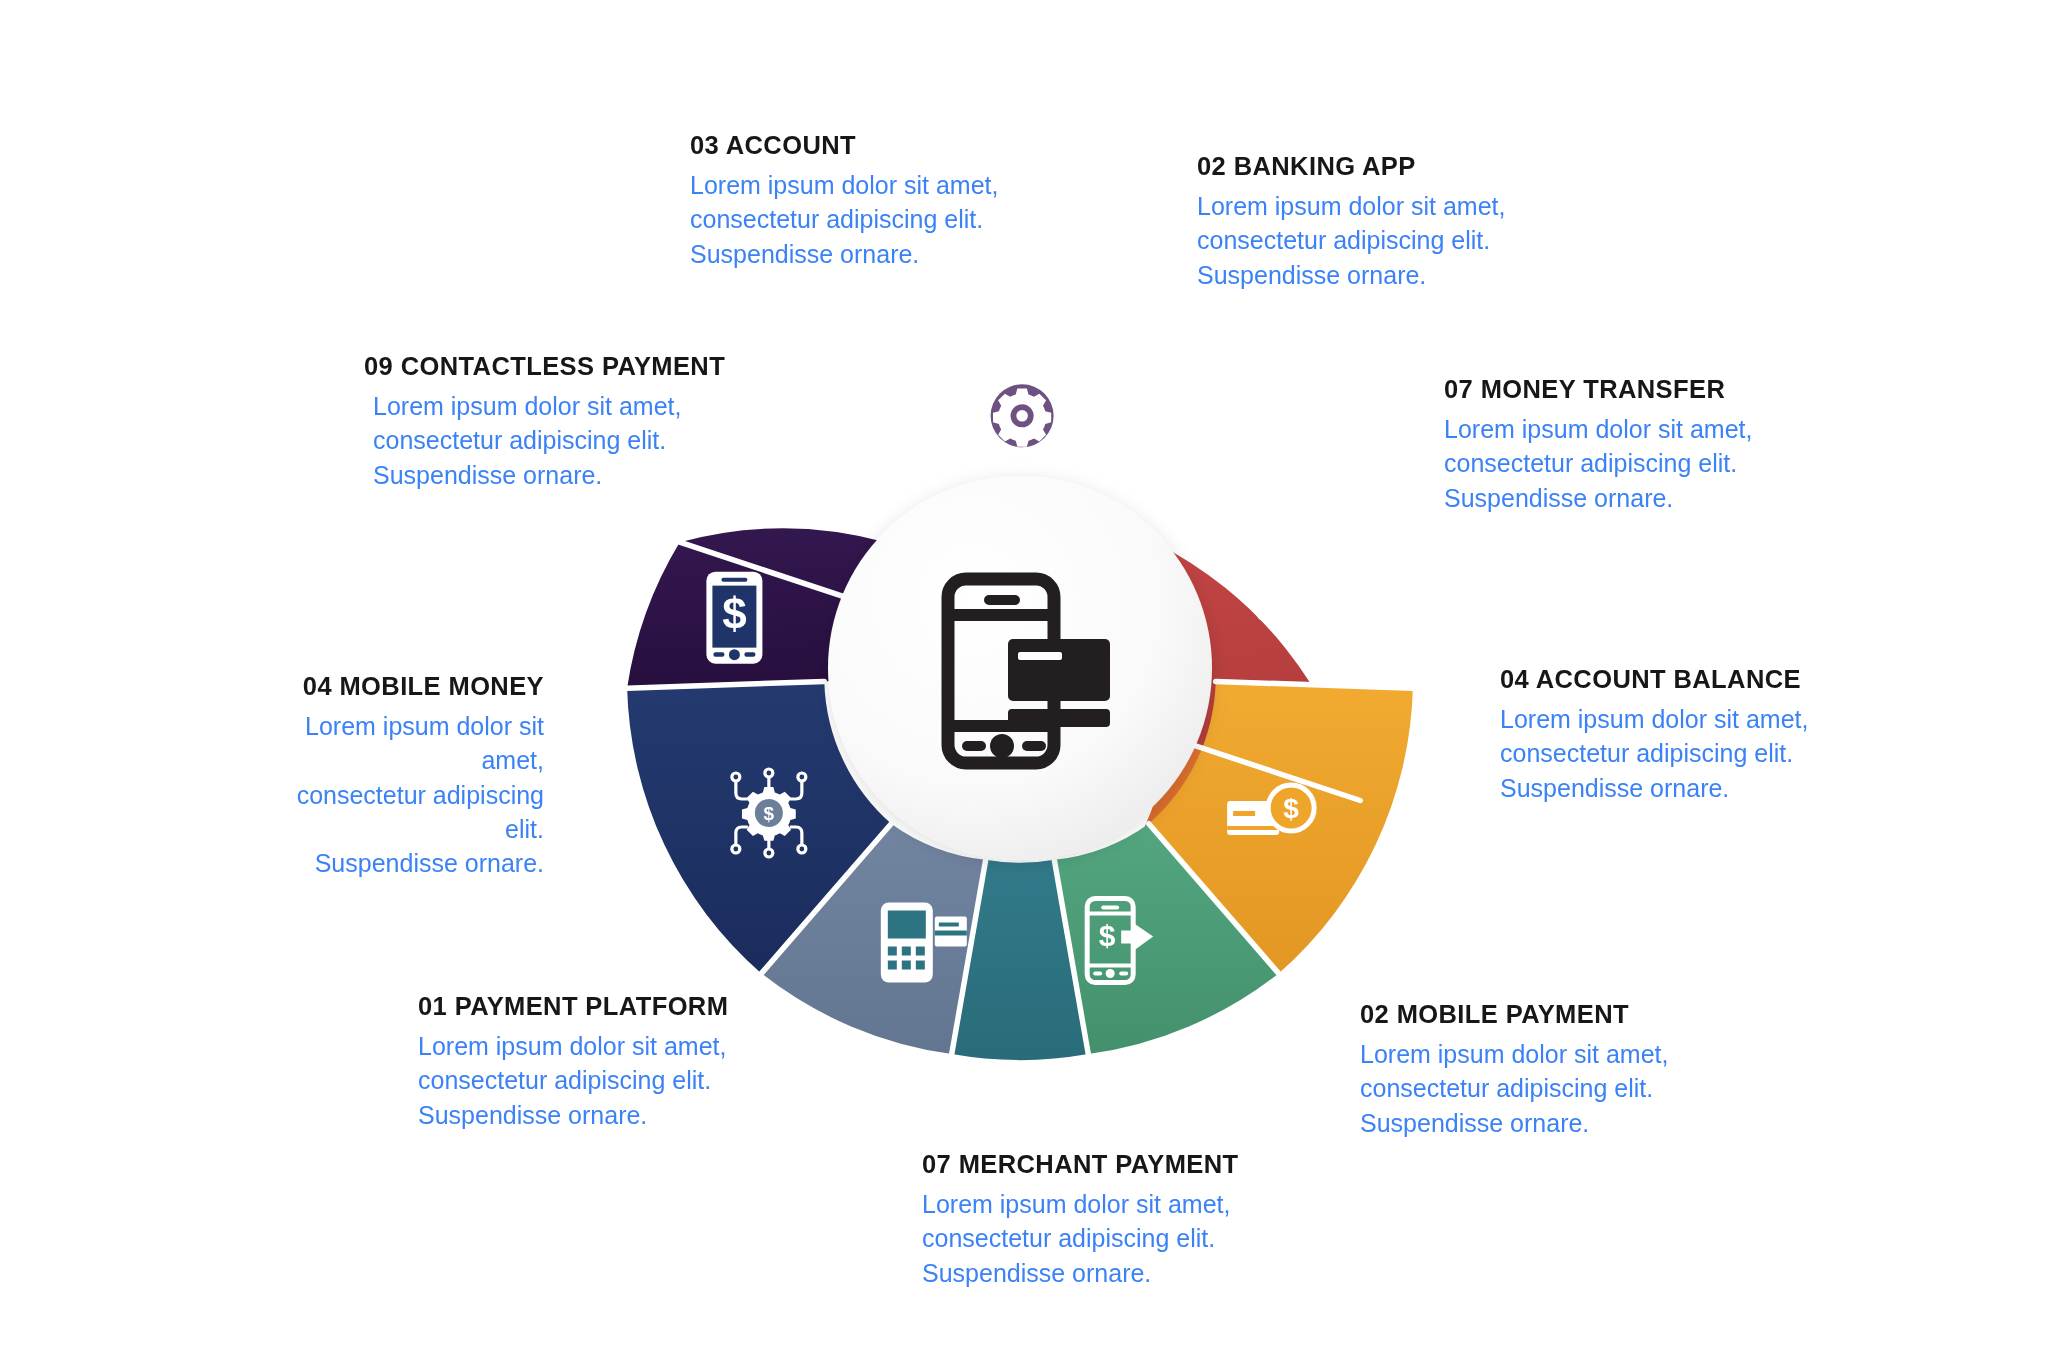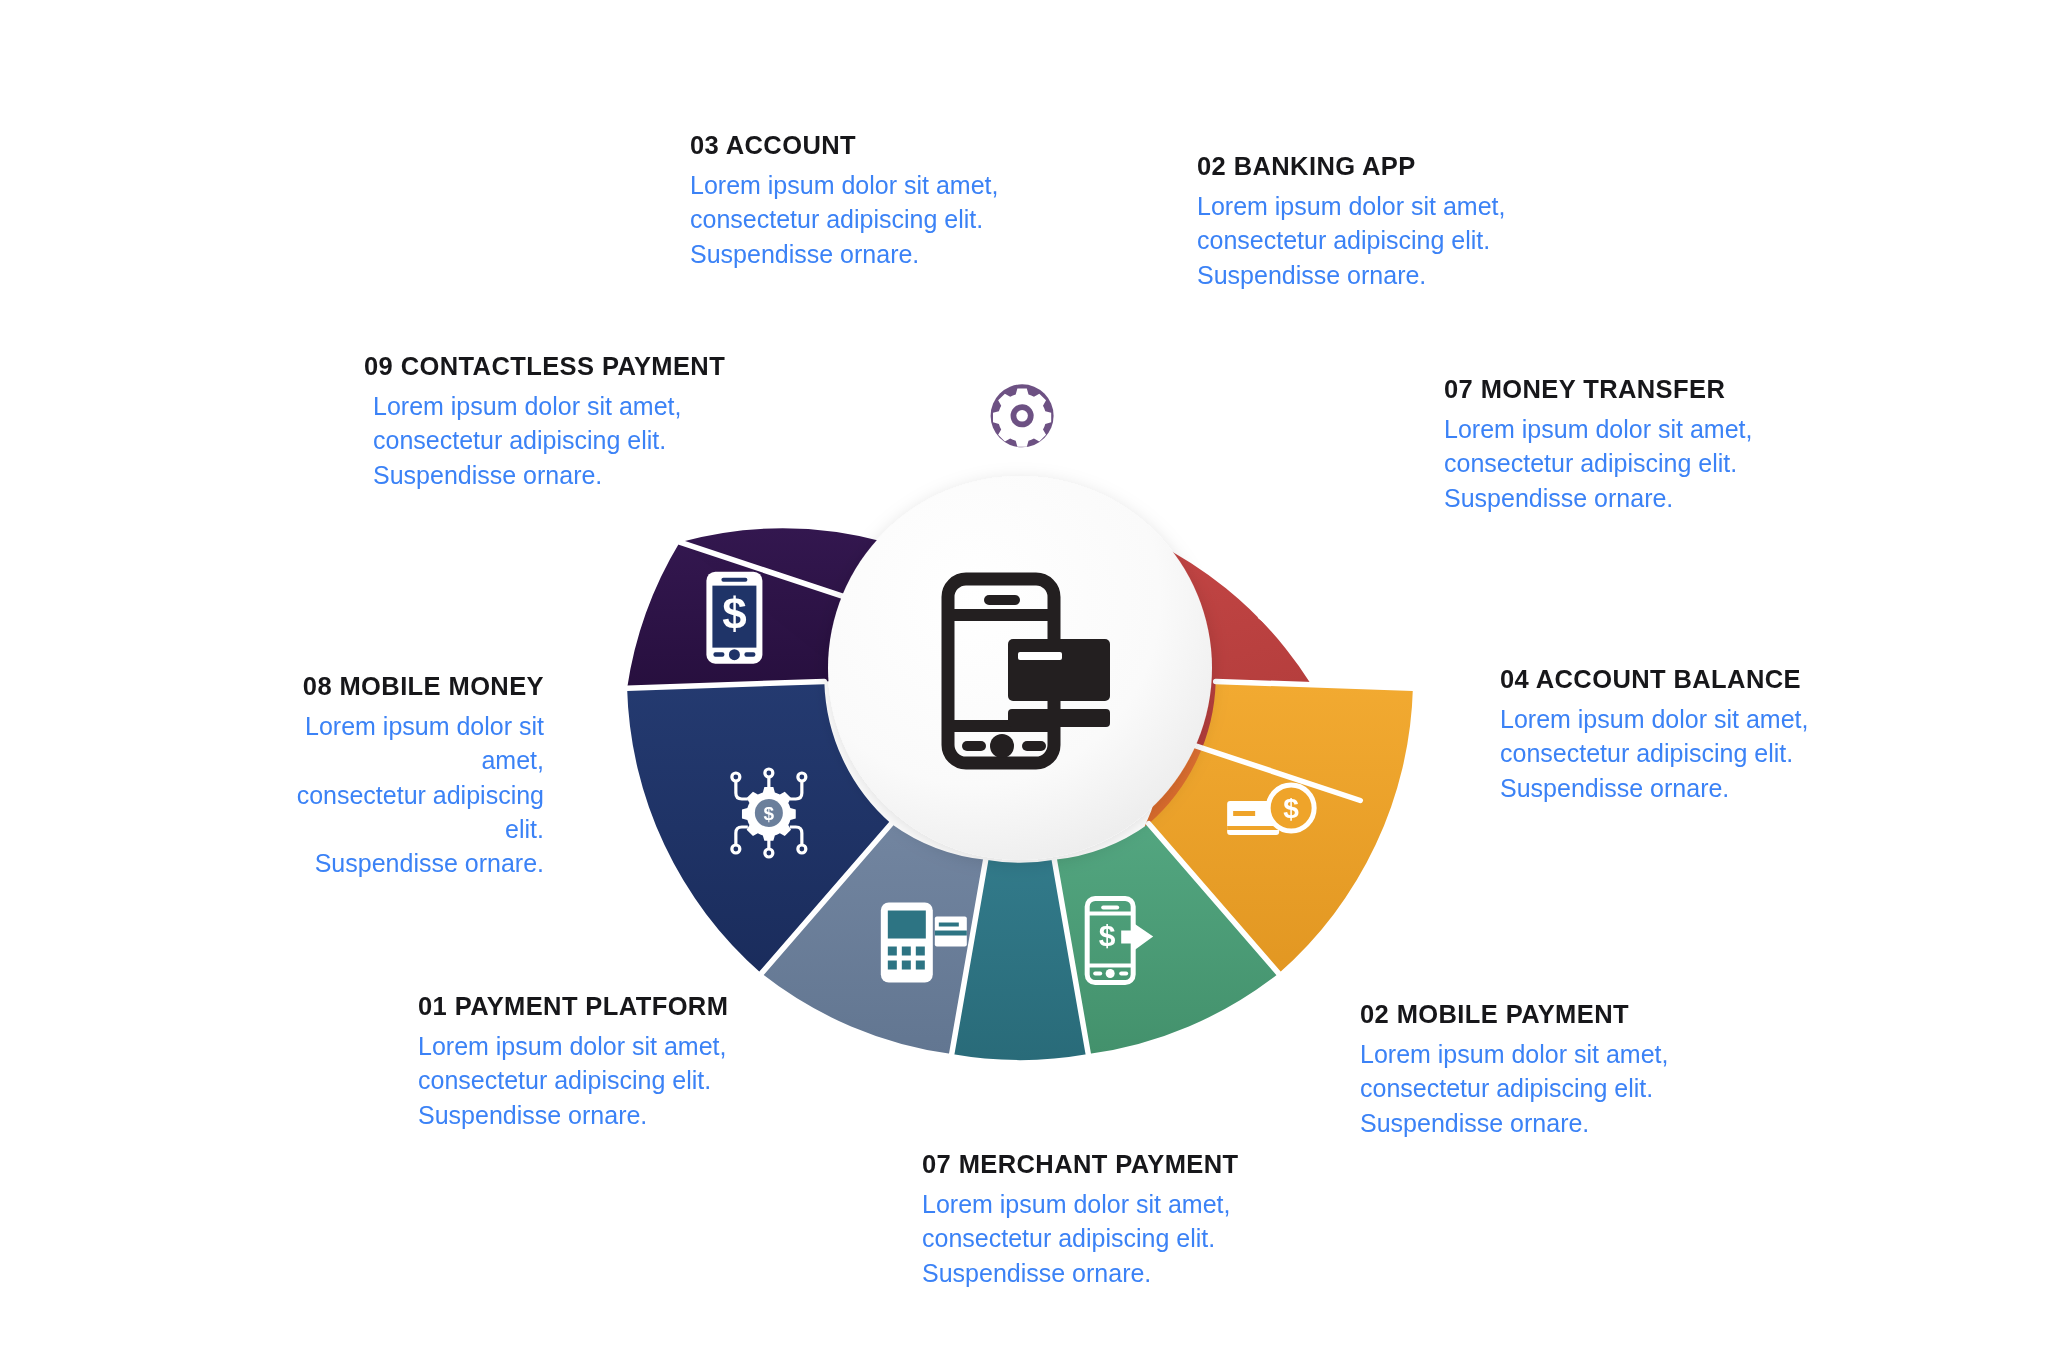--- a/index.html
+++ b/index.html
@@ -348,21 +348,21 @@
   </div>
 
   <div class="callout align-left" style="left:418px; top:992px;">
     <div class="c-title">01 PAYMENT PLATFORM</div>
     <div class="c-body indent-body">Lorem ipsum dolor sit amet,
 consectetur adipiscing elit.
 Suspendisse ornare.</div>
   </div>
 
   <div class="callout align-right" style="left:295px; top:672px; width:249px;">
-    <div class="c-title">08 MOBILE MONEY</div>
+    <div class="c-title">04 MOBILE MONEY</div>
     <div class="c-body">Lorem ipsum dolor sit amet,
 consectetur adipiscing elit.
 Suspendisse ornare.</div>
   </div>
 
   <div class="callout align-left" style="left:364px; top:352px;">
     <div class="c-title">09 CONTACTLESS PAYMENT</div>
     <div class="c-body" style="padding-left:9px;">Lorem ipsum dolor sit amet,
 consectetur adipiscing elit.
 Suspendisse ornare.</div>

